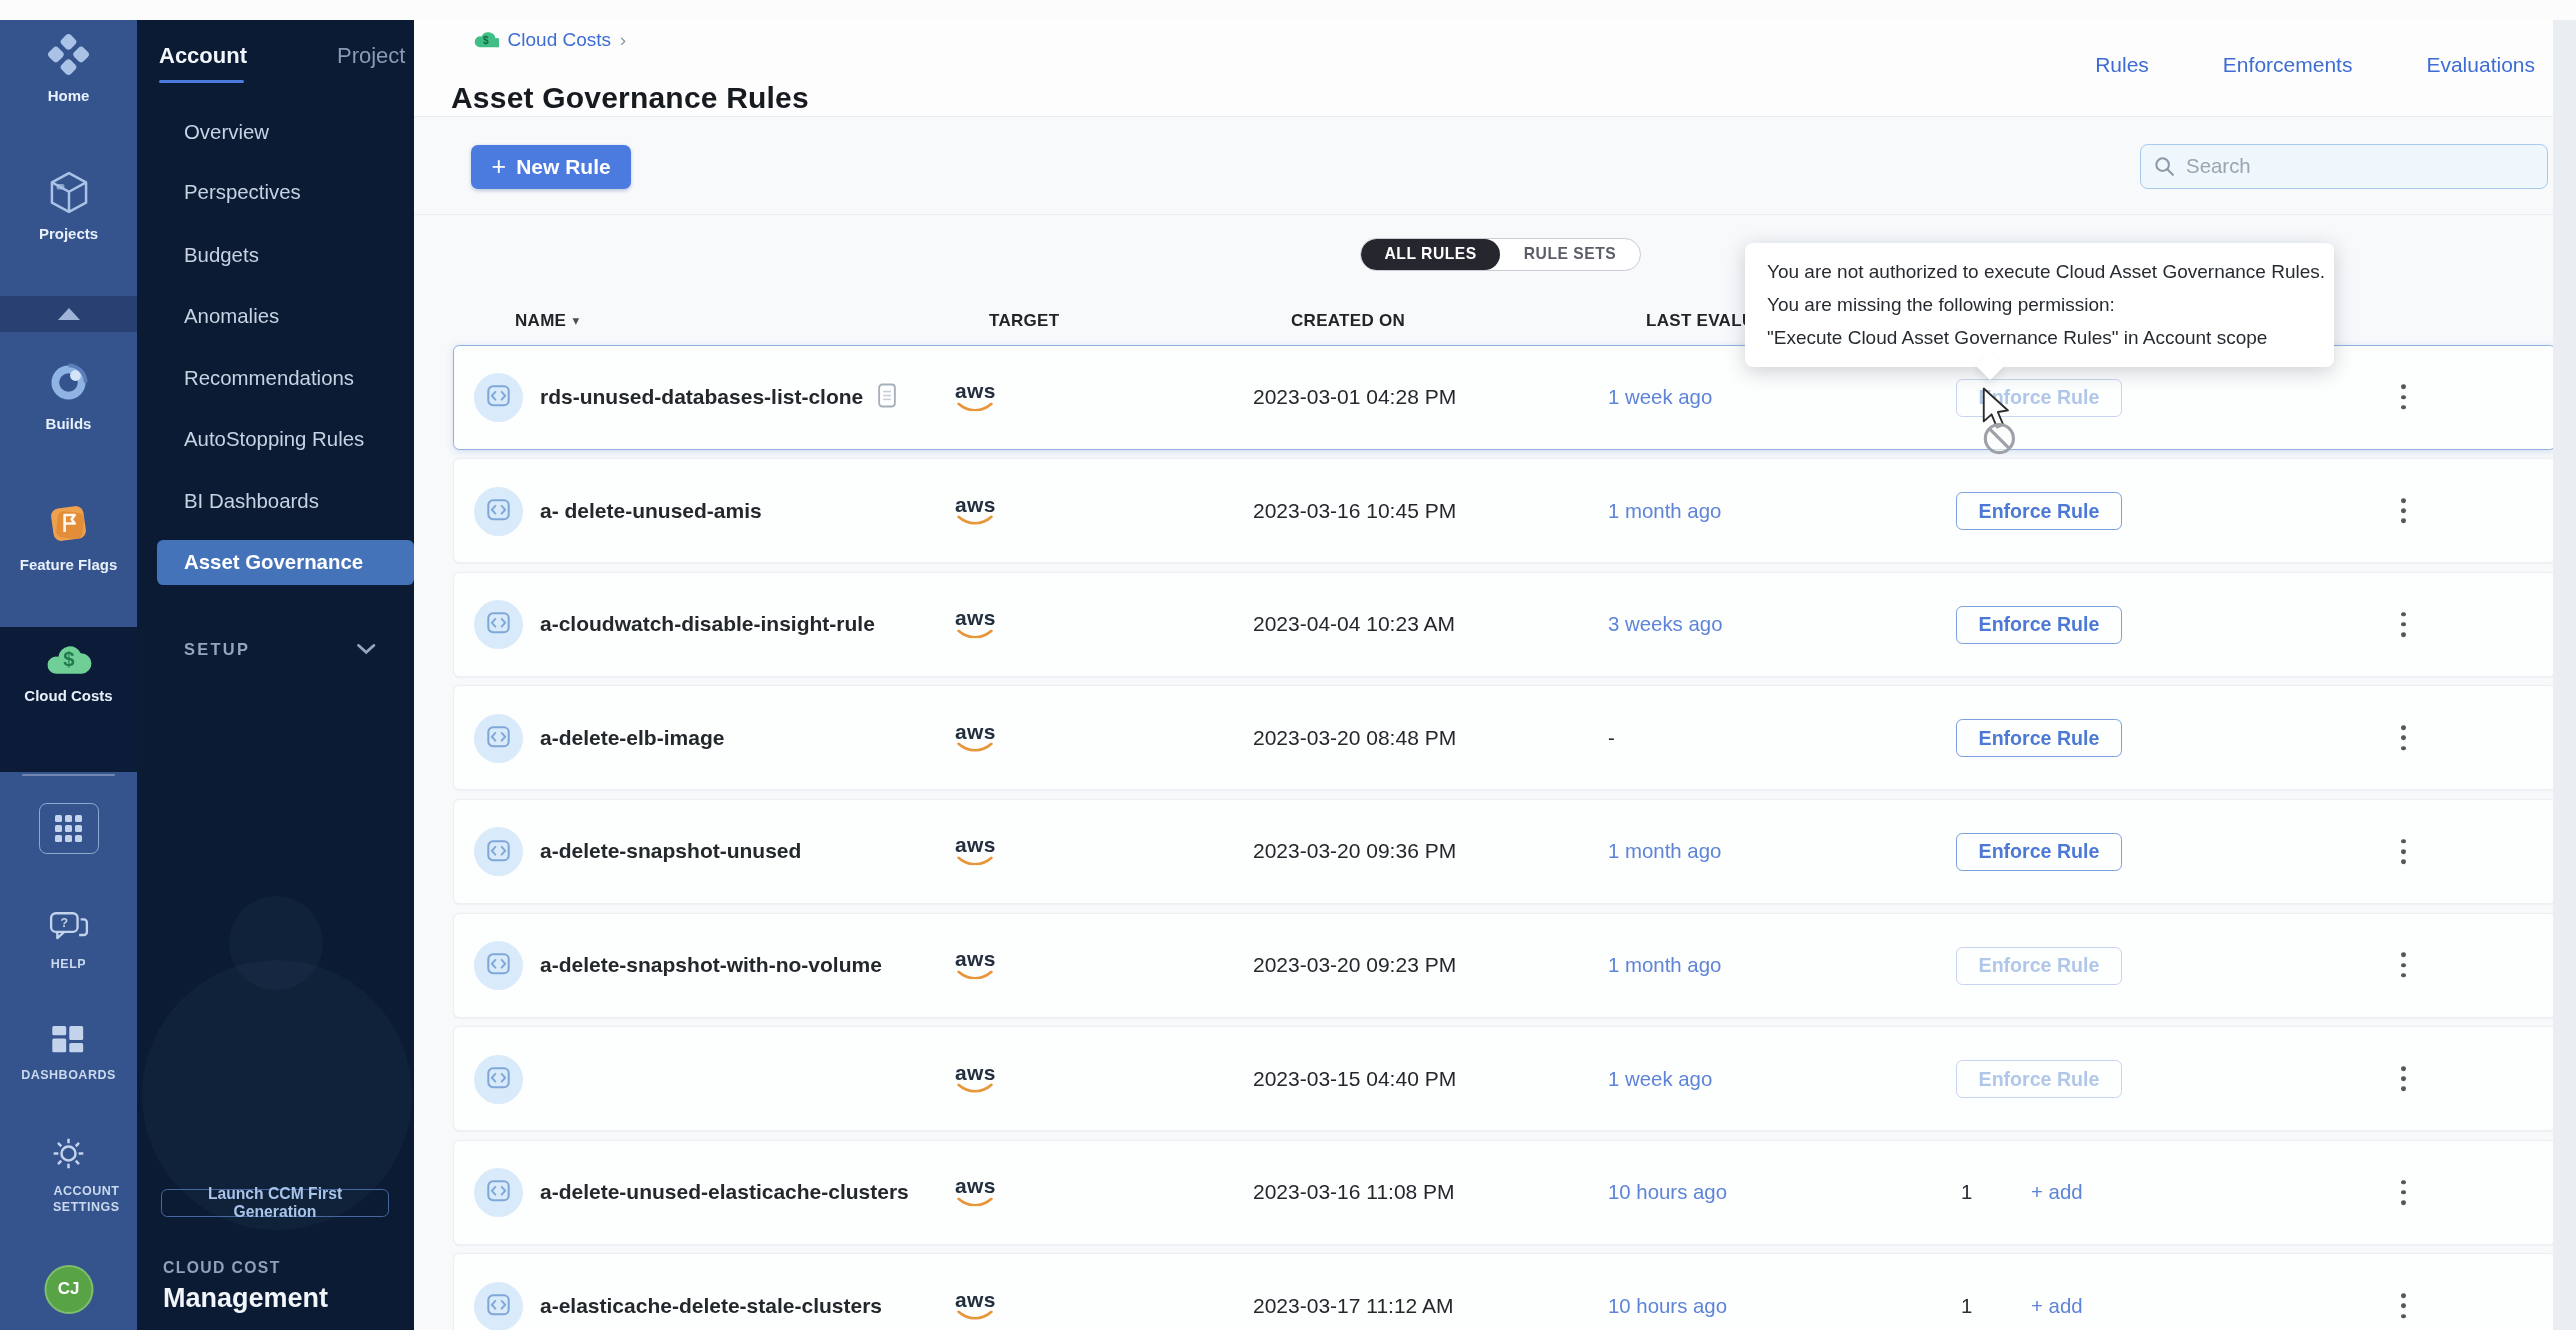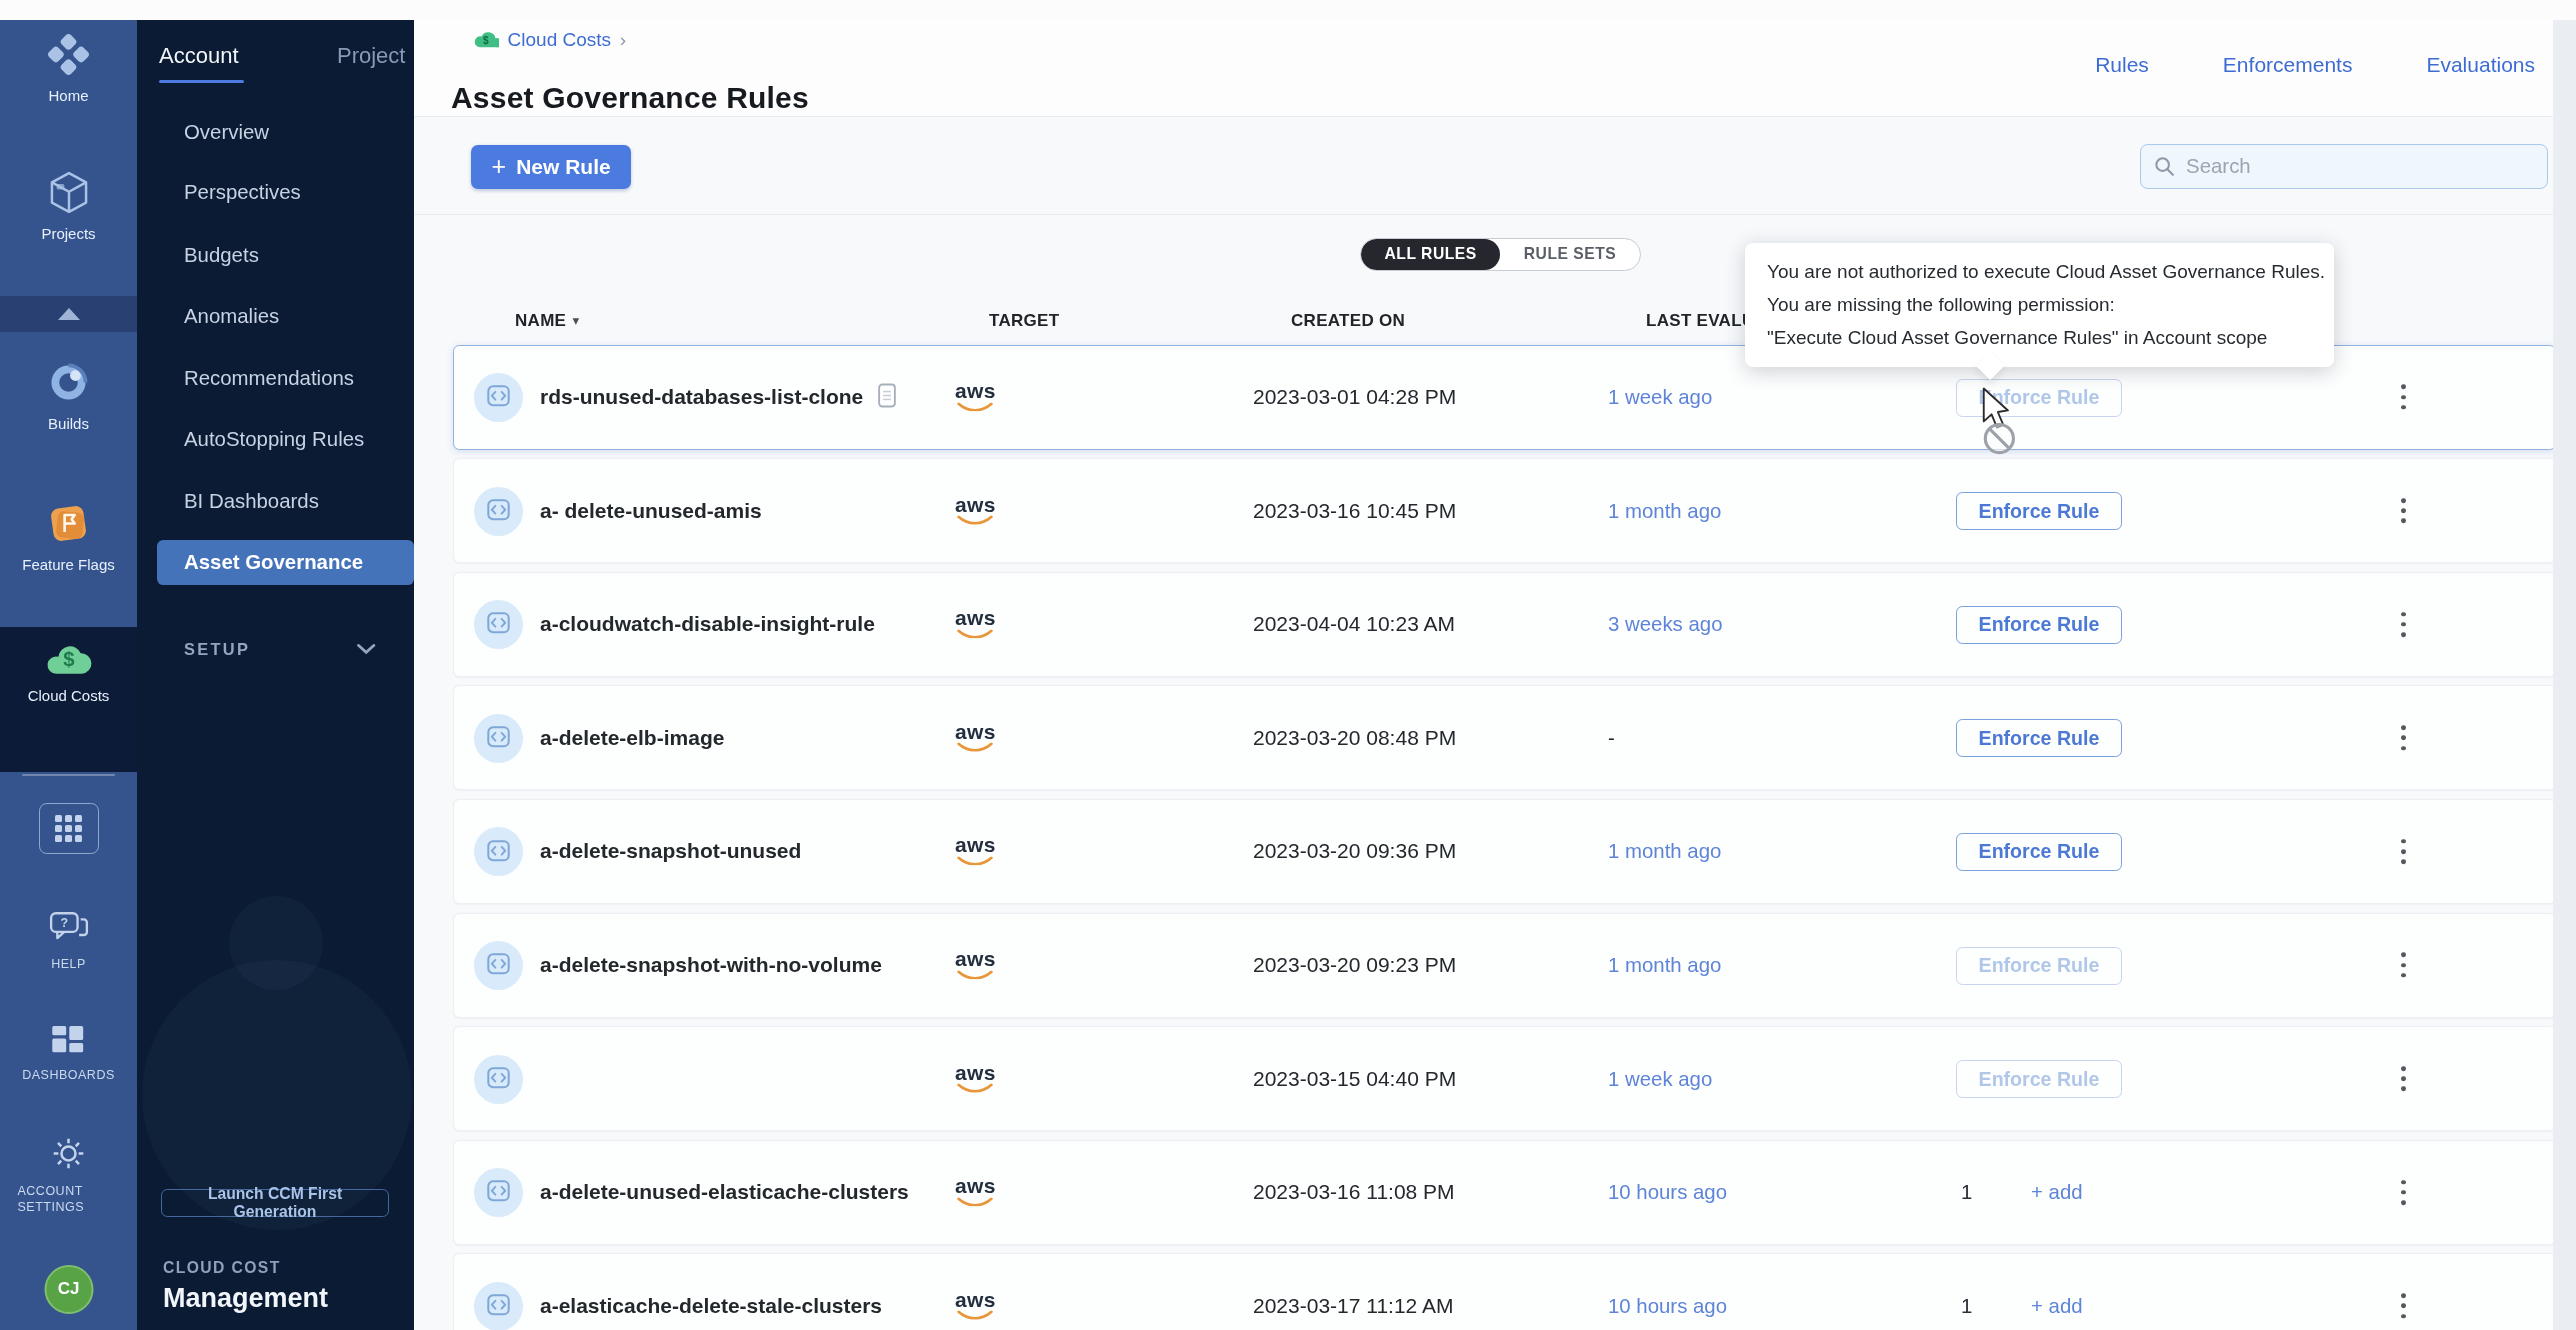--- a/index.html
+++ b/index.html
@@ -11,35 +11,35 @@
   
   .top-strip{position:absolute;top:0;left:0;width:100%;height:19.6px;background:#FCFCFC;z-index:60}
   .edge-strip{position:absolute;top:0;right:0;width:23.5px;height:100%;background:#EAEDF1;z-index:59}
 
   
   .rail{position:absolute;left:0;top:19.6px;width:137px;bottom:0;background:#35548E;z-index:5}
   .rail-active-band{position:absolute;left:0;top:607px;width:100%;height:145px;background:#0C1C38}
   .collapse-band{position:absolute;left:0;top:276px;width:100%;height:36px;background:rgba(8,18,42,.28);display:flex;align-items:center;justify-content:center}
   .collapse-tri{width:0;height:0;border-left:11px solid transparent;border-right:11px solid transparent;border-bottom:12.5px solid #9FB4D6}
   .rail-module{position:absolute;left:0;width:100%;display:flex;flex-direction:column;align-items:center;gap:7px;cursor:pointer;z-index:6}
-  .rail-label{font-size:15px;color:#E8F0FB;font-weight:400;text-align:left;line-height:18px;max-width:117px}
+  .rail-label{font-size:15px;color:#E8F0FB;font-weight:700;text-align:right;line-height:18px;max-width:117px}
   .rail-label.small{font-size:12.5px;color:#CBD9EE;letter-spacing:0.5px;line-height:16.4px;max-width:102px}
   .rail-divider{position:absolute;left:22px;right:22px;top:754px;height:2.3px;background:rgba(255,255,255,.30);border-radius:1.6px}
   .apps-btn{position:absolute;left:50%;transform:translateX(-50%);top:783px;width:58px;height:49px;border:1.6px solid #8FA8CE;border-radius:7.8px;display:grid;place-items:center;z-index:6;cursor:pointer}
   .dots9{display:grid;grid-template-columns:repeat(3,7px);grid-gap:3.1px}
   .dots9 i{width:7px;height:7px;background:#C3D3EC;border-radius:1.6px}
   .avatar{position:absolute;left:50%;transform:translateX(-50%);top:1245px;width:45px;height:45px;border-radius:50%;background:#57A345;border:2.3px solid #7FBF6C;color:#fff;font-size:17px;font-weight:700;display:grid;place-items:center;z-index:6;cursor:pointer}
 
   
   .nav{position:absolute;left:137px;top:19.6px;width:277px;bottom:0;background:#0B1B33;z-index:4;overflow:hidden}
   .wm{position:absolute;border-radius:50%;background:rgba(148,180,230,.045)}
   .wm.big{left:4.7px;top:940px;width:270px;height:270px}
   .wm.small{left:92px;top:876px;width:94px;height:94px}
   .nav-tab{position:absolute;top:23.5px;font-size:22px;cursor:pointer}
-  .nav-tab.account{left:22px;color:#F2F6FA;font-weight:400}
+  .nav-tab.account{left:22px;color:#F2F6FA;font-weight:700}
   .nav-tab.project{left:200px;color:#8A99B5;font-weight:500}
   .tab-underline{position:absolute;left:22px;top:60px;width:85px;height:3.9px;background:#4C7BE0;border-radius:2.3px}
   .nav-item{position:absolute;left:0;width:100%;height:49px;display:flex;align-items:center;padding-left:47px;box-sizing:border-box;font-size:20.4px;color:#C7D2E3;cursor:pointer;z-index:3}
   .nav-item.active{color:#FFFFFF;font-weight:700}
   .nav-active-bg{position:absolute;left:20.4px;right:0;top:520px;height:45px;background:#4573B9;border-radius:6.3px;z-index:2}
   .setup-row{position:absolute;left:47px;top:620px;width:192px;display:flex;justify-content:space-between;align-items:center;cursor:pointer}
   .setup-label{font-size:16.4px;font-weight:700;letter-spacing:2.3px;color:#96A5BF}
   .launch-btn{position:absolute;left:24px;top:1169px;width:228px;height:28px;border:1.6px solid #46689F;border-radius:6.3px;color:#A9C4E9;font-size:15.7px;font-weight:600;display:flex;align-items:center;justify-content:center;text-align:center;line-height:18px;box-sizing:border-box;padding:0 11px;cursor:pointer}
   .brand{position:absolute;left:26px;top:1239px}
   .brand-eyebrow{font-size:15.7px;letter-spacing:1.4px;color:#8FA0BC;font-weight:600}

